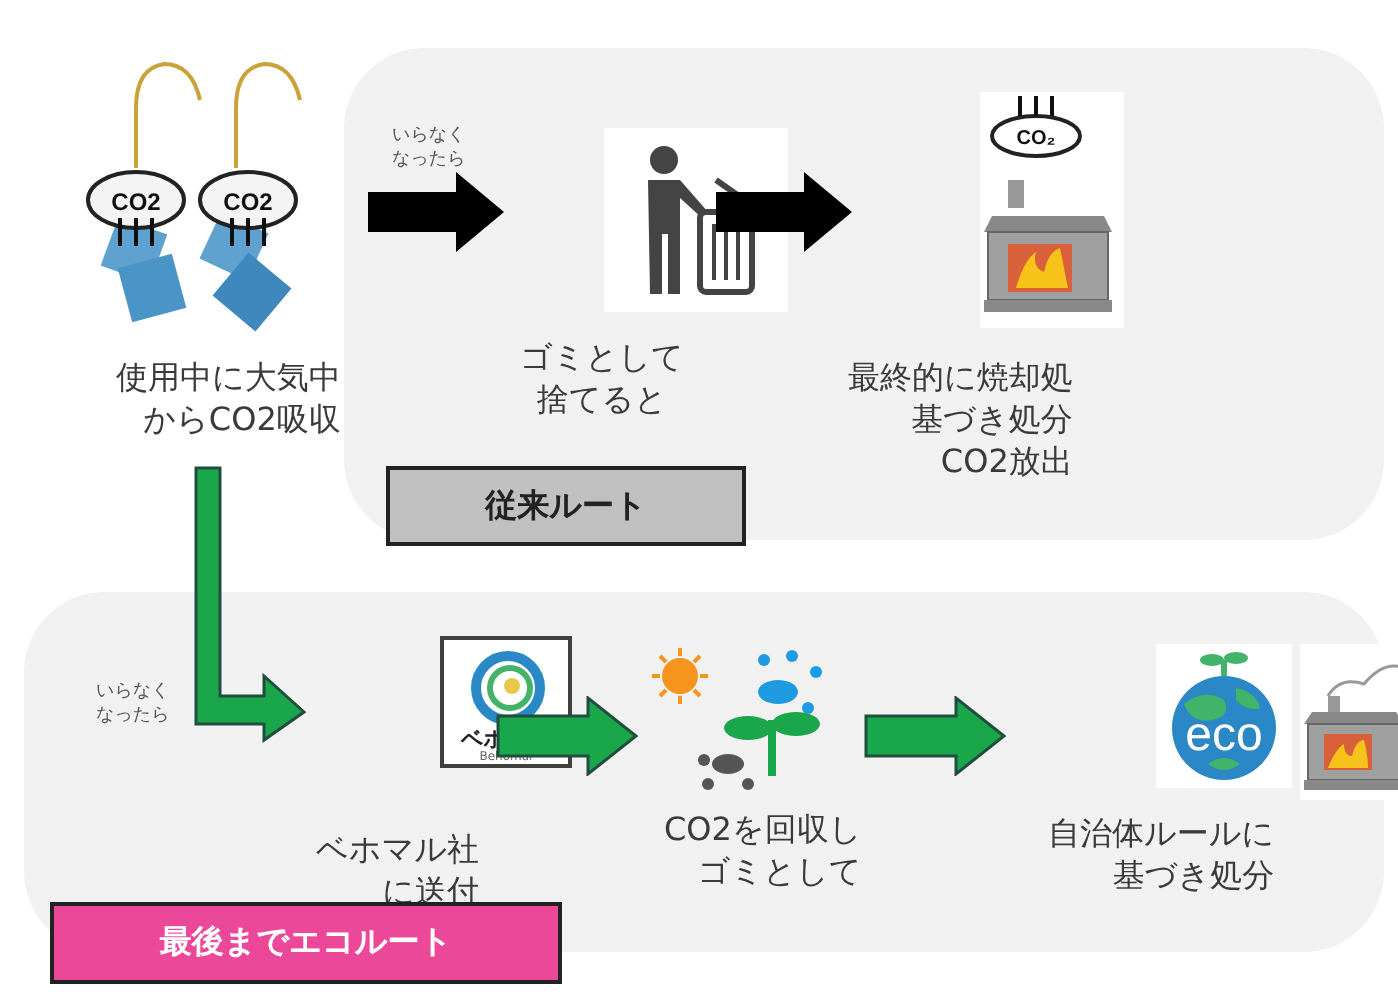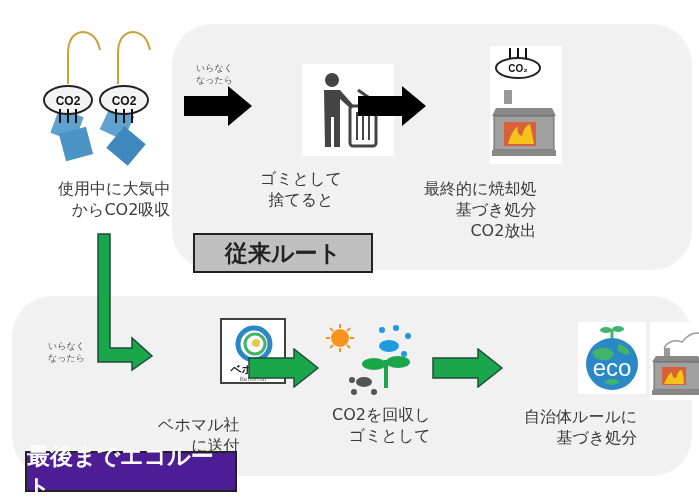--- a/index.html
+++ b/index.html
@@ -3,21 +3,21 @@
 <meta charset="utf-8">
 <style>
   html, body { margin:0; padding:0; }
   body { width:699px; height:501px; position:relative; background:#ffffff; overflow:hidden;
          font-family:"DejaVu Sans", sans-serif; color:#333; }
   .abs { position:absolute; }
   .panel { background:#f1f1f1; border-radius:40px; }
   .txt { font-size:16px; line-height:21px; color:#3a3a3a; white-space:pre-line;text-align:right; }
   .small { font-size:9px; line-height:12px; color:#555; white-space:pre-line; }
   .label-box { box-sizing:border-box; border:2px solid #222; display:flex; align-items:center; justify-content:center;
-               font-weight:bold; font-size:23px; }
+               font-weight:bold; font-size:16px; }
   .imgbox { background:#fff;margin-left:48px; }
 </style>
 </head>
 <body>
 
 <div class="abs panel" style="left:172px;top:24px;width:520px;height:246px;"></div>
 <div class="abs panel" style="left:12px;top:296px;width:680px;height:180px;"></div>
 
 <svg class="abs" style="left:40px;top:14px;" width="120" height="160" viewBox="0 0 120 160">
   <path d="M28 70 L28 40 Q28 20 42 18 Q56 18 60 36" fill="none" stroke="#c9a23a" stroke-width="2"></path>
@@ -134,13 +134,13 @@
     <rect x="14" y="26" width="6" height="8" fill="#999"></rect>
     <polygon points="6,34 48,34 52,40 2,40" fill="#888"></polygon>
     <rect x="4" y="40" width="46" height="28" fill="#a0a0a0" stroke="#666"></rect>
     <rect x="12" y="45" width="24" height="18" fill="#d8603a"></rect>
     <path d="M14 62 q4 -10 8 -12 q0 6 4 6 q2 -8 6 -8 q2 8 2 14 z" fill="#f7c21a"></path>
     <rect x="2" y="68" width="50" height="5" fill="#888"></rect>
   </svg>
 </div>
 <div class="abs txt" style="left:524px;top:406px;">自治体ルールに
 基づき処分</div>
-<div class="abs label-box" style="left:25px;top:451px;width:212px;height:41px;background:#4c1d95;color:#fff;">最後までエコルート</div>
+<div class="abs label-box" style="left:25px;top:451px;width:256px;height:41px;background:#ec4899;color:#fff;">最後までエコルート</div>
 
 </body></html>

